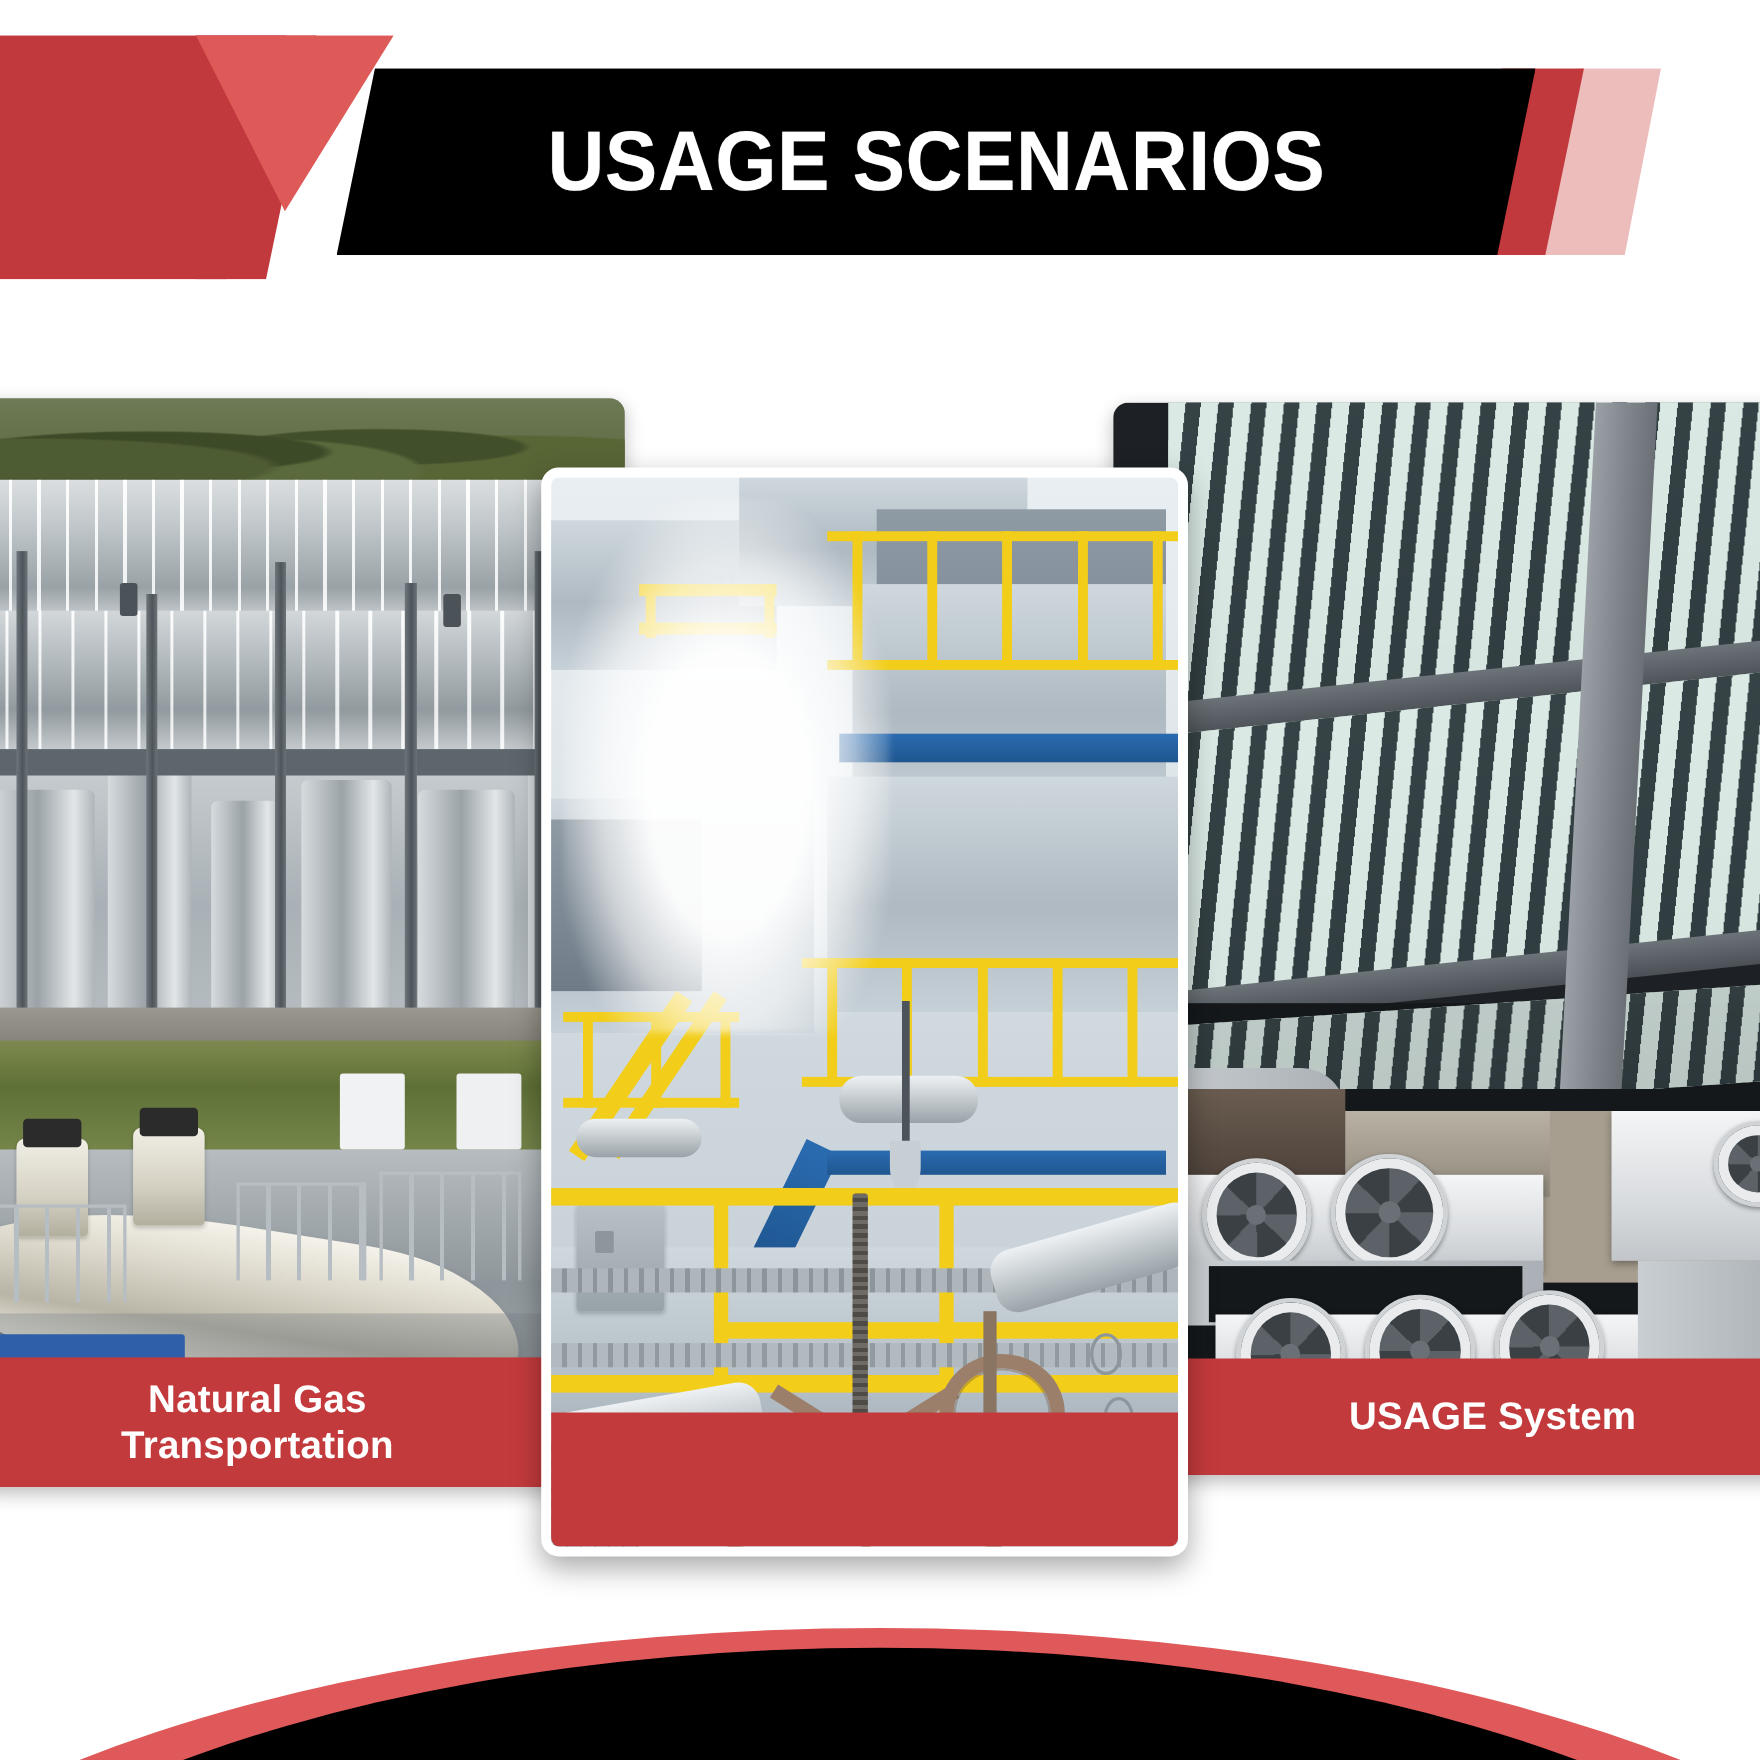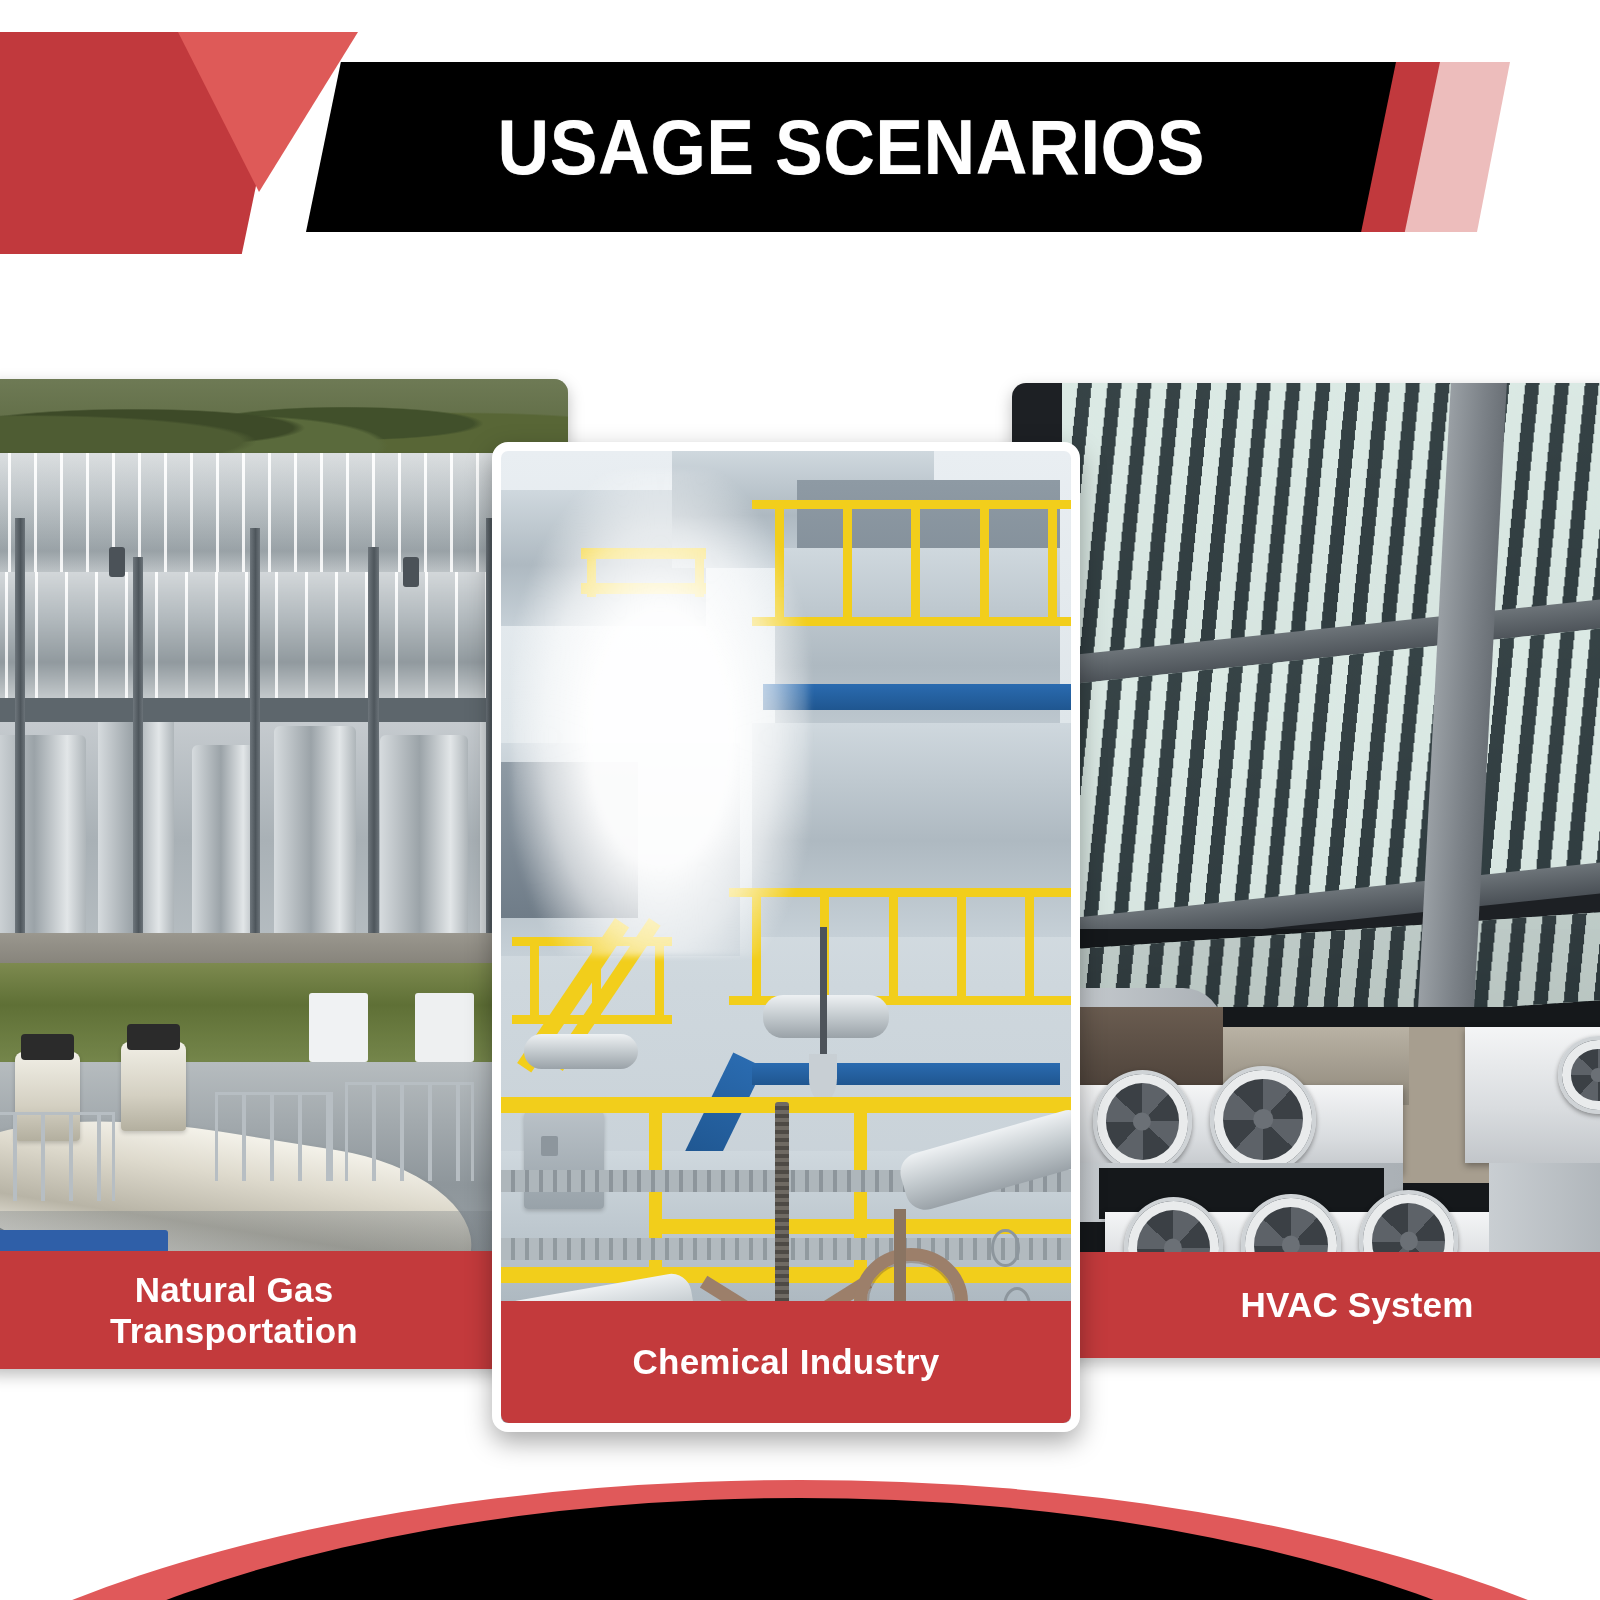--- a/index.html
+++ b/index.html
@@ -50,21 +50,21 @@
     font-size:77px;
     font-weight:bold;
     letter-spacing:0.5px;
     font-family:"Liberation Sans", sans-serif;
     transform:scaleX(0.93);
     white-space:nowrap;
     text-shadow:0 0 1px rgba(255,255,255,.4);
   }
 
   
-  #cards { position:absolute; left:0; top:17px; width:1600px; height:1412px; }
+  #cards { position:absolute; left:0; top:0; width:1600px; height:1412px; }
 
   .card {
     position:absolute;
     background:#ffffff;
     overflow:hidden;
   }
   .card .photo { position:absolute; left:0; top:0; right:0; bottom:0; overflow:hidden; }
   .card .caption {
     position:absolute; left:0; right:0; bottom:0;
     background:#C33A3C;
@@ -331,21 +331,21 @@
       <div class="ph hv-fan" style="left:56%;top:82.8%;width:16%;height:10.5%;">
           <span class="hv-fanhub"></span>
         </div>
       <div class="ph hv-coil" style="left:16%;top:93%;width:64%;height:7%;"></div>
       <div class="ph hv-unitside" style="left:77%;top:80%;width:23%;height:20%;"></div>
       <div class="ph hv-unit" style="left:3%;top:94%;width:24%;height:6%;"></div>
       <div class="ph hv-pipe" style="left:2%;top:82%;width:3%;height:18%;"></div>
       <div class="ph hv-pipe" style="left:6%;top:86%;width:2.4%;height:14%;"></div>
     </div>
     <div class="caption">
-      <span>HVAC System</span>
+      <span>USAGE System</span>
     </div>
   </div>
 
   <div class="card" id="card-mid">
     <div class="photo">
       <div class="ph cm-sky"></div>
       <div class="ph cm-block" style="left:0;top:4%;width:36%;height:14%;"></div>
       <div class="ph cm-block" style="left:30%;top:0;width:46%;height:12%;"></div>
       <div class="ph cm-dark" style="left:52%;top:3%;width:46%;height:26%;"></div>
       <div class="ph cm-block" style="left:48%;top:10%;width:50%;height:22%;"></div>
@@ -402,21 +402,20 @@
       <div class="ph" style="left:33%;top:90%;width:34%;height:1.4%;background:#9c7f6a;transform:rotate(32deg);"></div>
       <div class="ph" style="left:33%;top:90%;width:34%;height:1.4%;background:#9c7f6a;transform:rotate(-32deg);"></div>
       <div class="ph cm-wheel" style="left:62%;top:82%;width:20%;height:11%;"></div>
       <div class="ph" style="left:69%;top:78%;width:2%;height:12%;background:#8a7462;"></div>
       <div class="ph" style="left:86%;top:80%;width:5%;height:4%;border:3px solid #8d969d;border-radius:50%;"></div>
       <div class="ph" style="left:88%;top:86%;width:5%;height:4%;border:3px solid #8d969d;border-radius:50%;"></div>
       <div class="ph" style="left:82%;top:90%;width:18%;height:1.6%;background:#2f7fd0;transform:rotate(-8deg);"></div>
       <div class="ph" style="left:90%;top:92%;width:8%;height:3%;background:#a33b33;border-radius:2px;"></div>
     </div>
     <div class="caption">
-      <span>Chemical Industry</span>
     </div>
   </div>
 
 </div>
 
 <div id="bottom-deco">
   <div class="arc-red"></div>
   <div class="arc-black"></div>
 </div>
 

